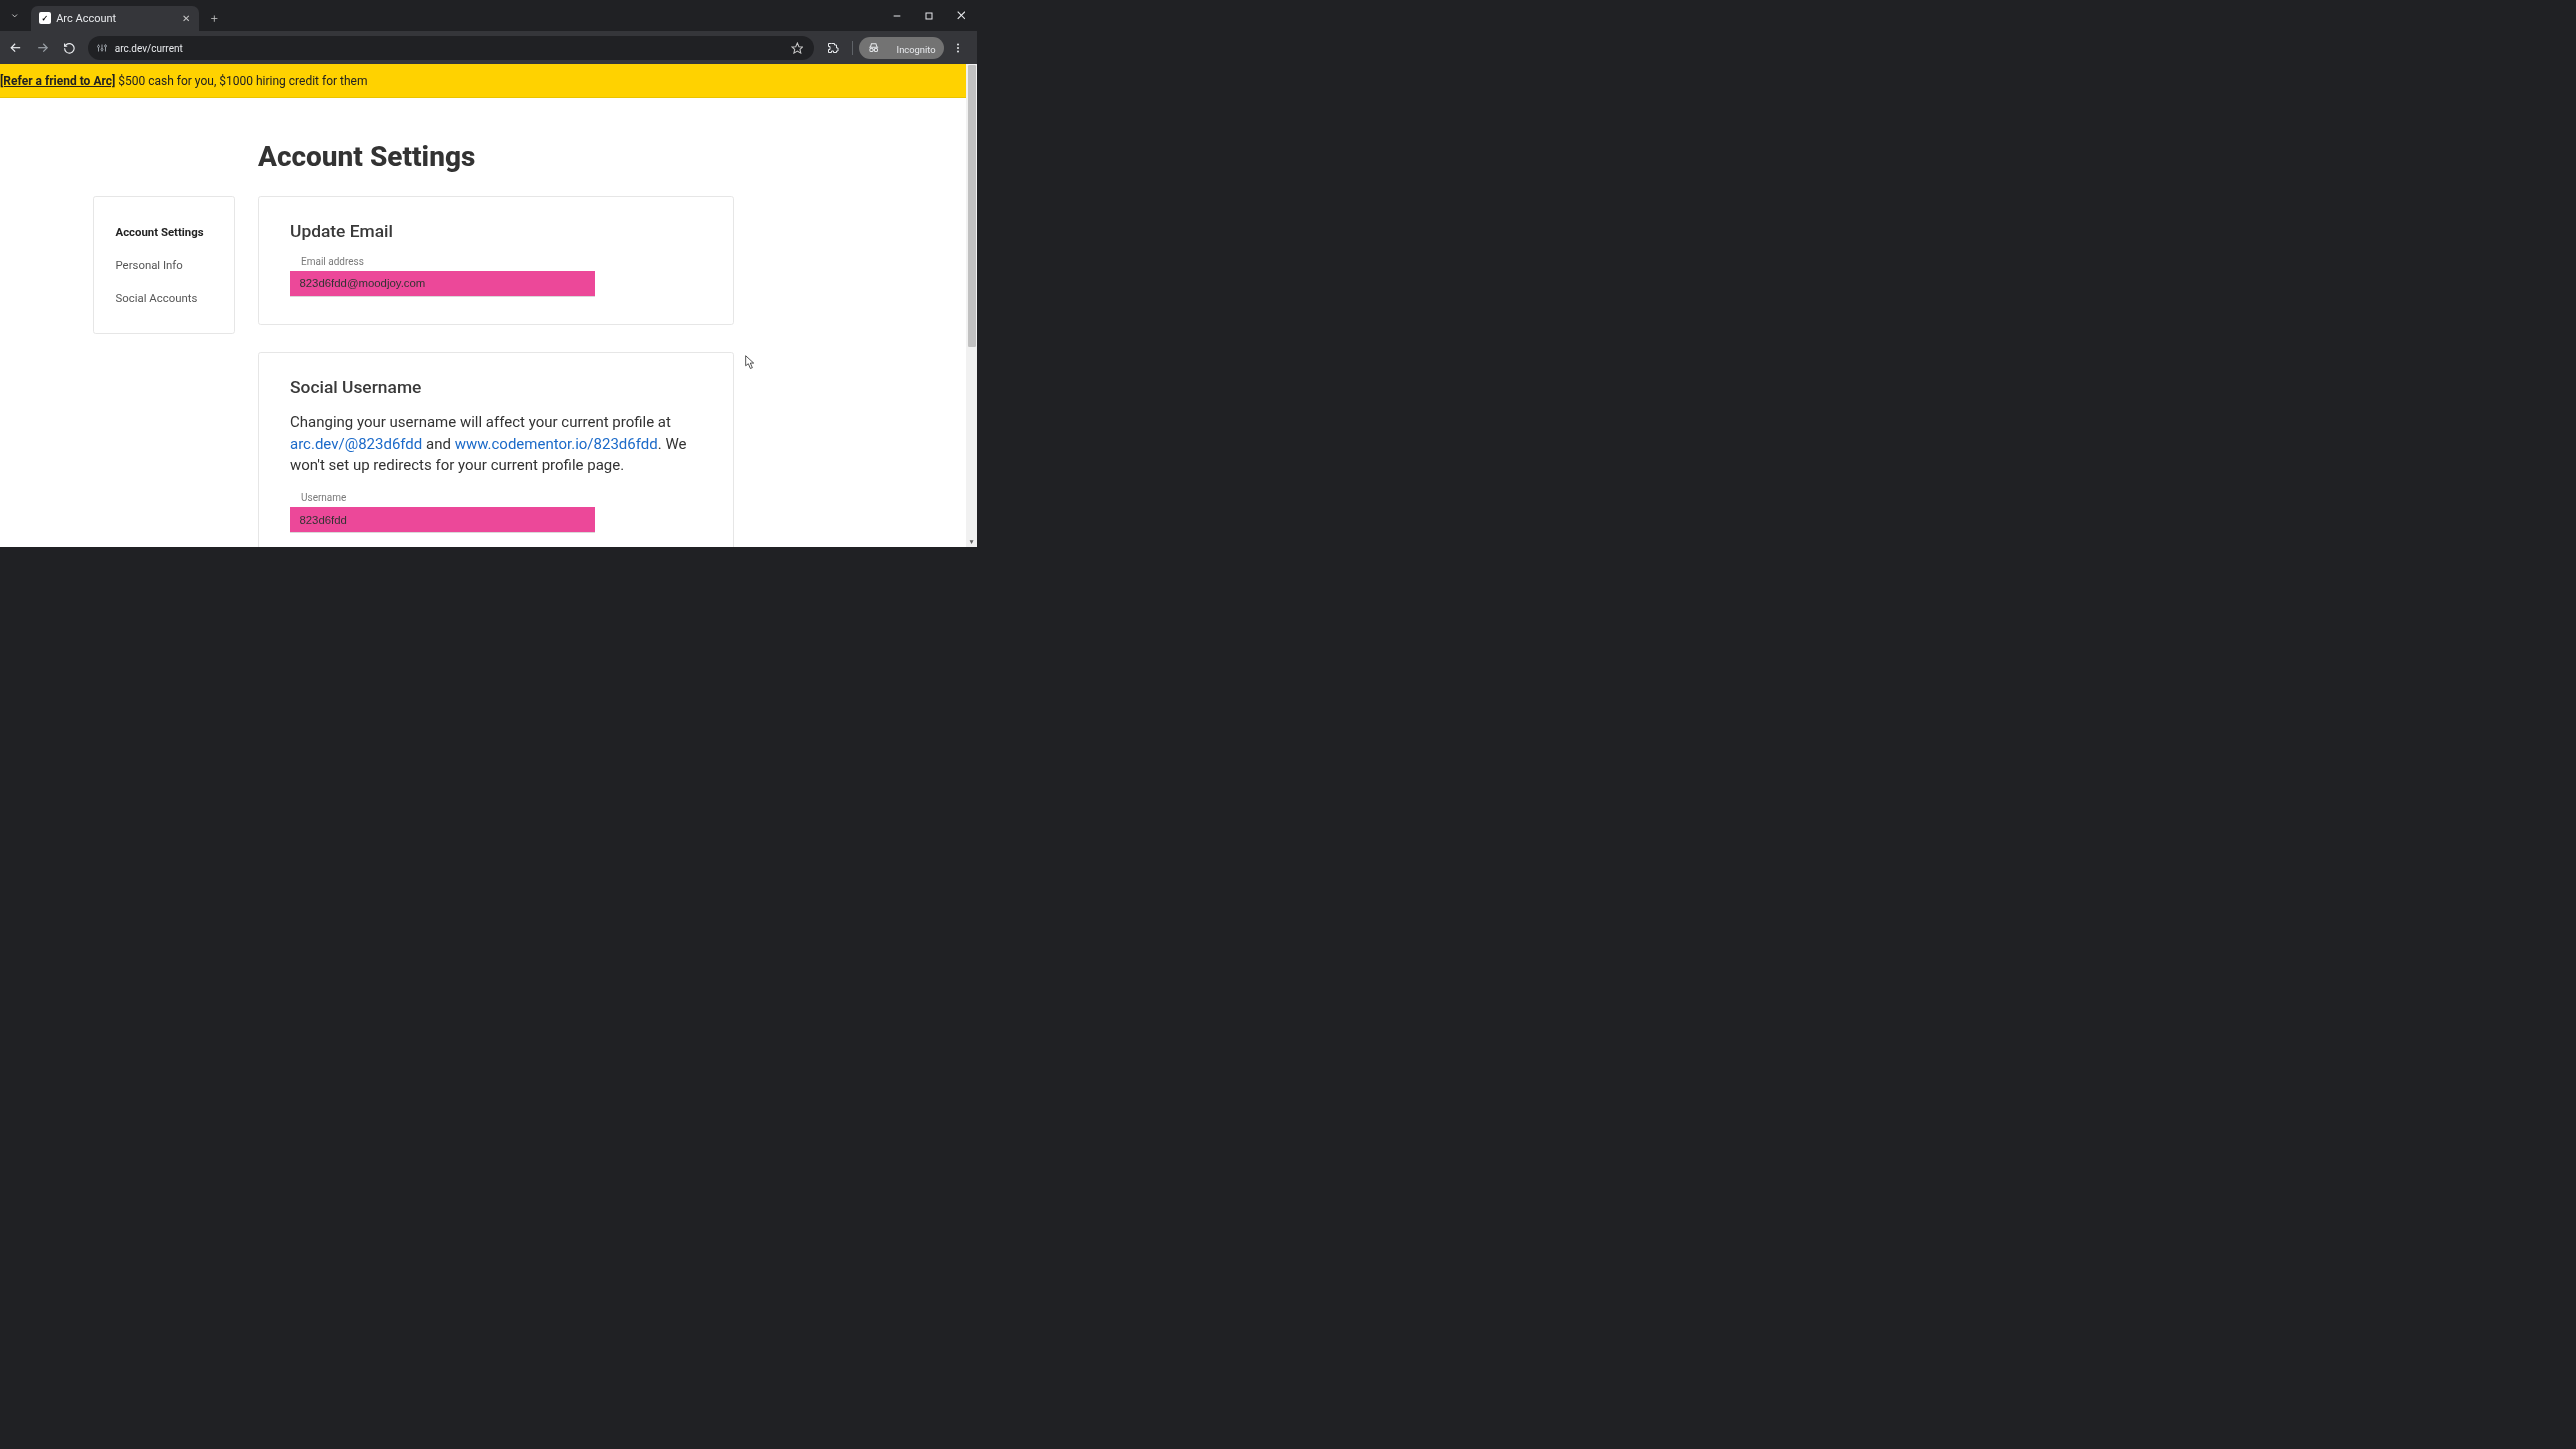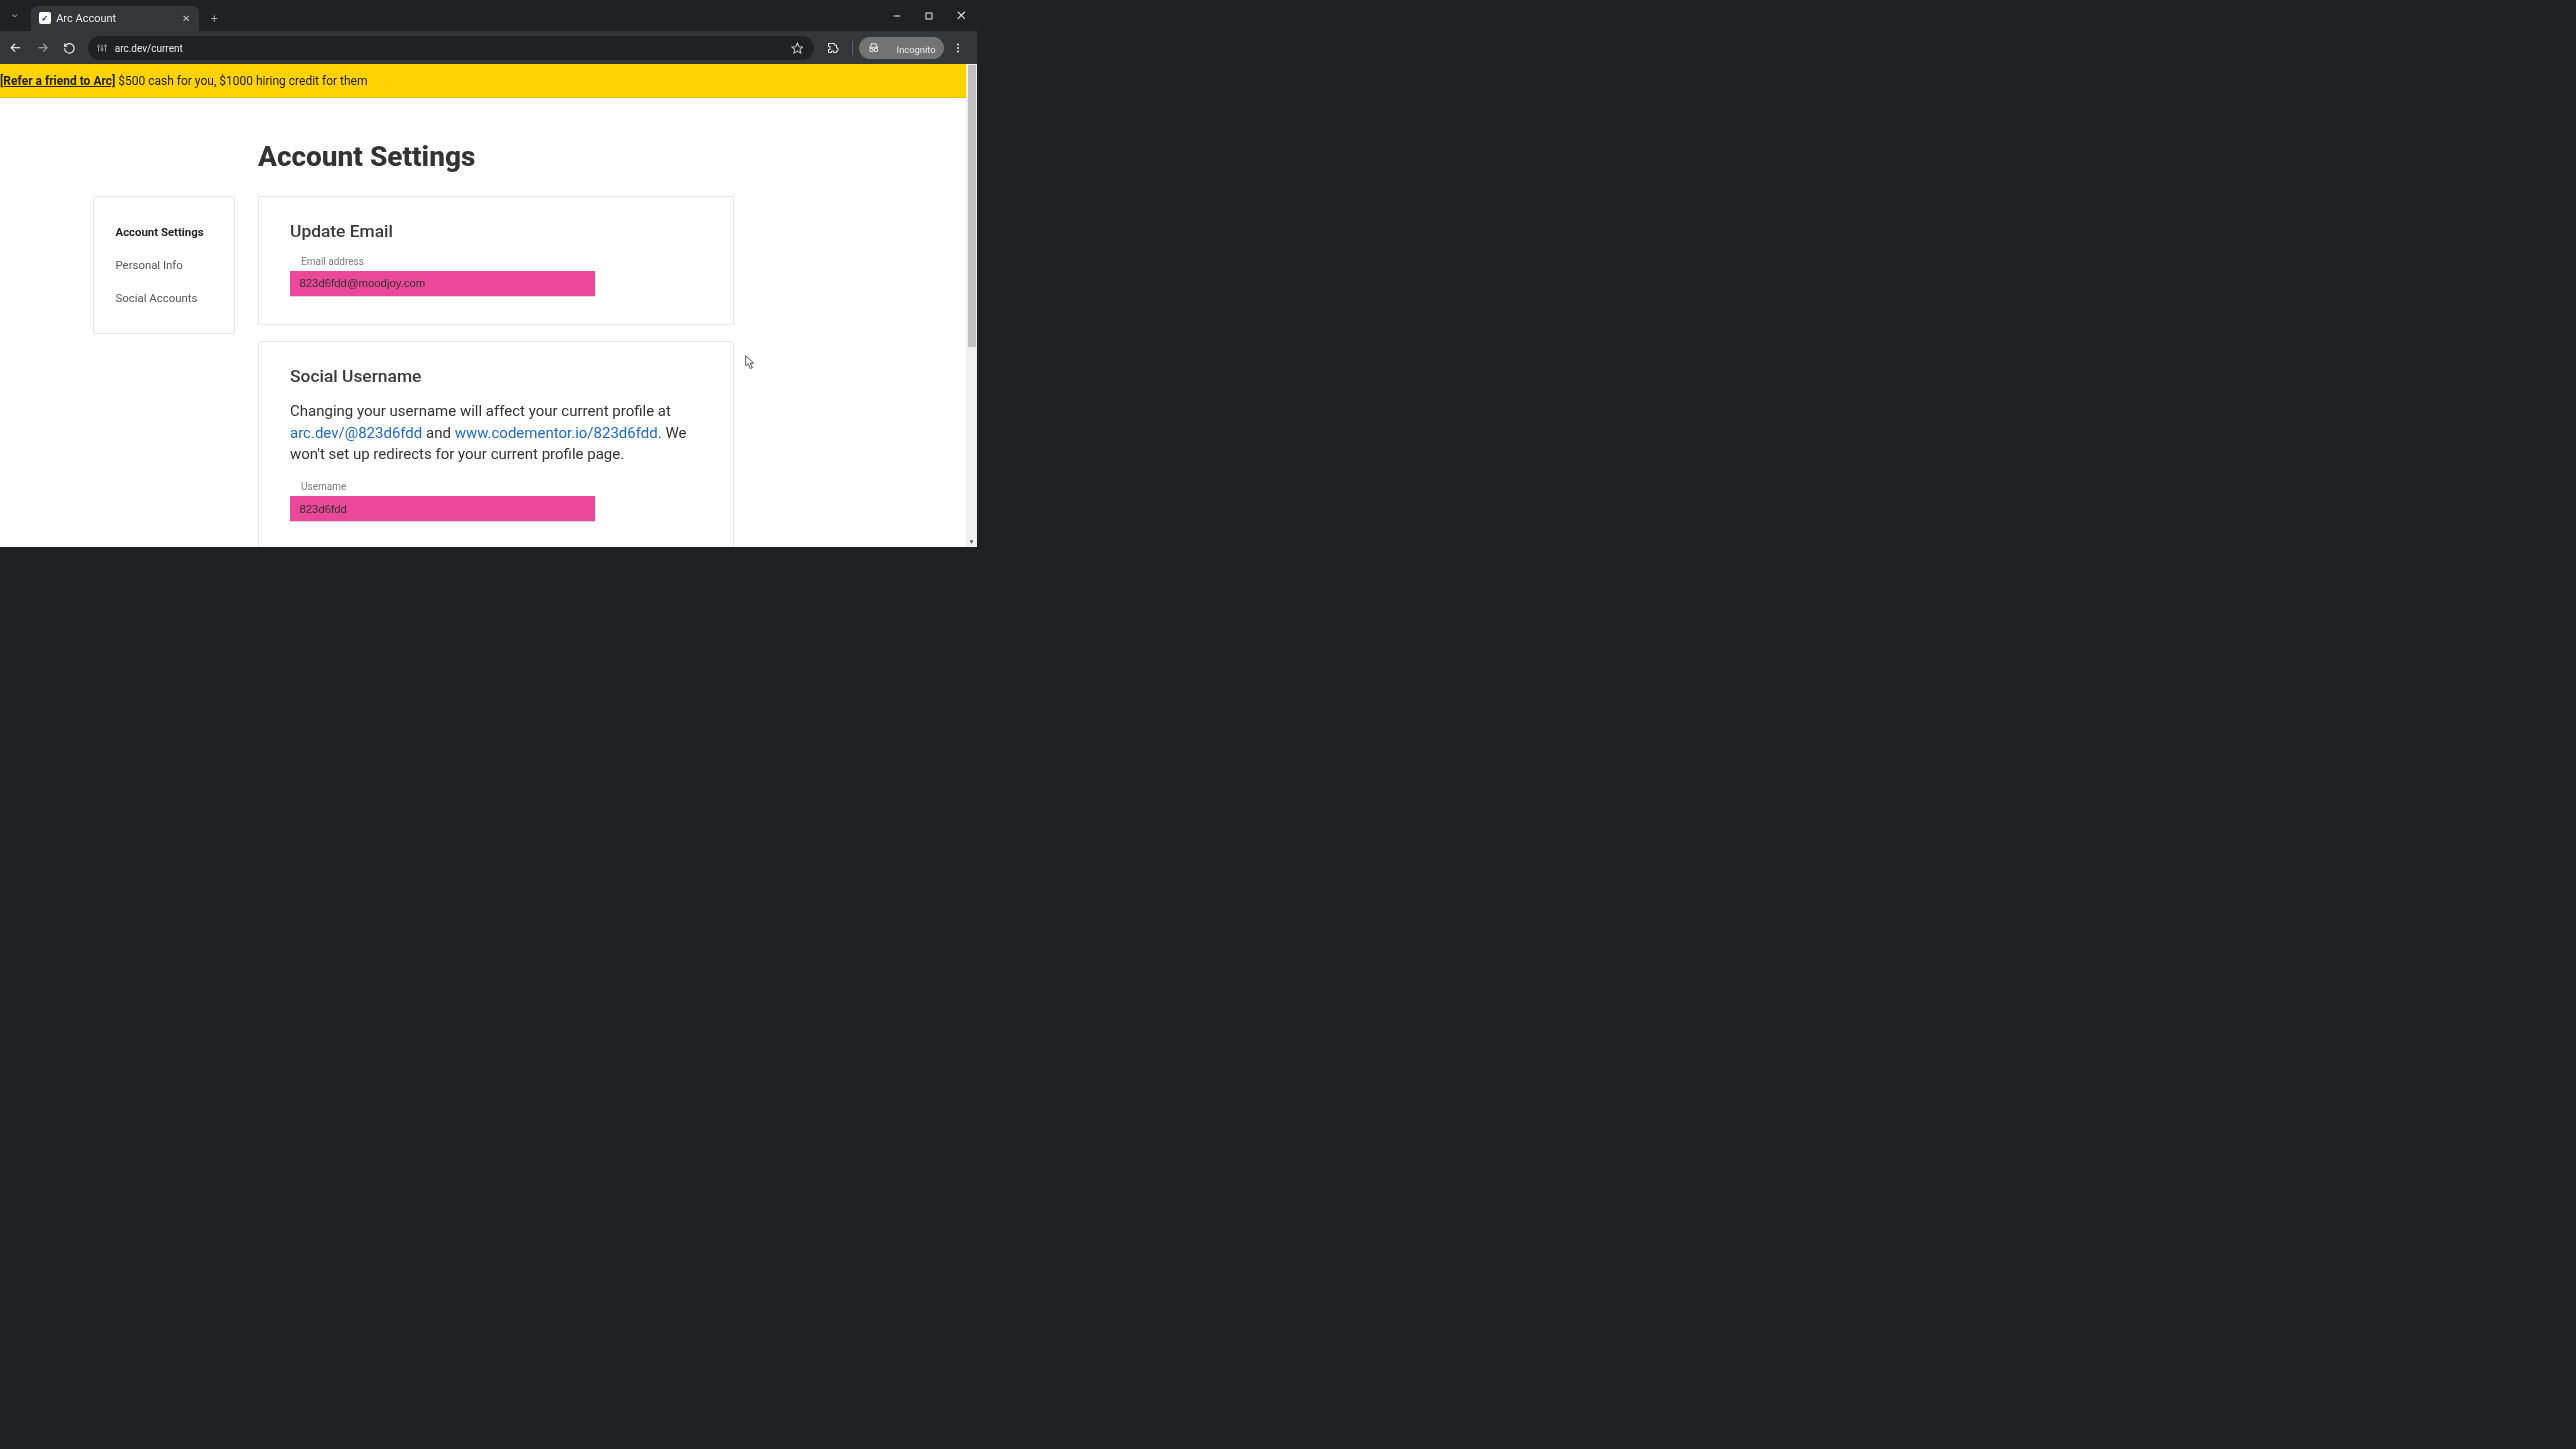--- a/index.html
+++ b/index.html
@@ -214,21 +214,21 @@
   }
   .sidebar-item.active {
     font-weight: 700;
     color: #222;
   }
 
   .main {
     width: 476px;
     display: flex;
     flex-direction: column;
-    gap: 16px;
+    gap: 27px;
   }
   .card {
     border: 0.7px solid #e6e6e6;
     border-radius: 2.7px;
     padding: 24px 31px 27px 31px;
   }
   .card h2 {
     font-size: 17.4px;
     font-weight: 500;
     color: #3a3a3a;

